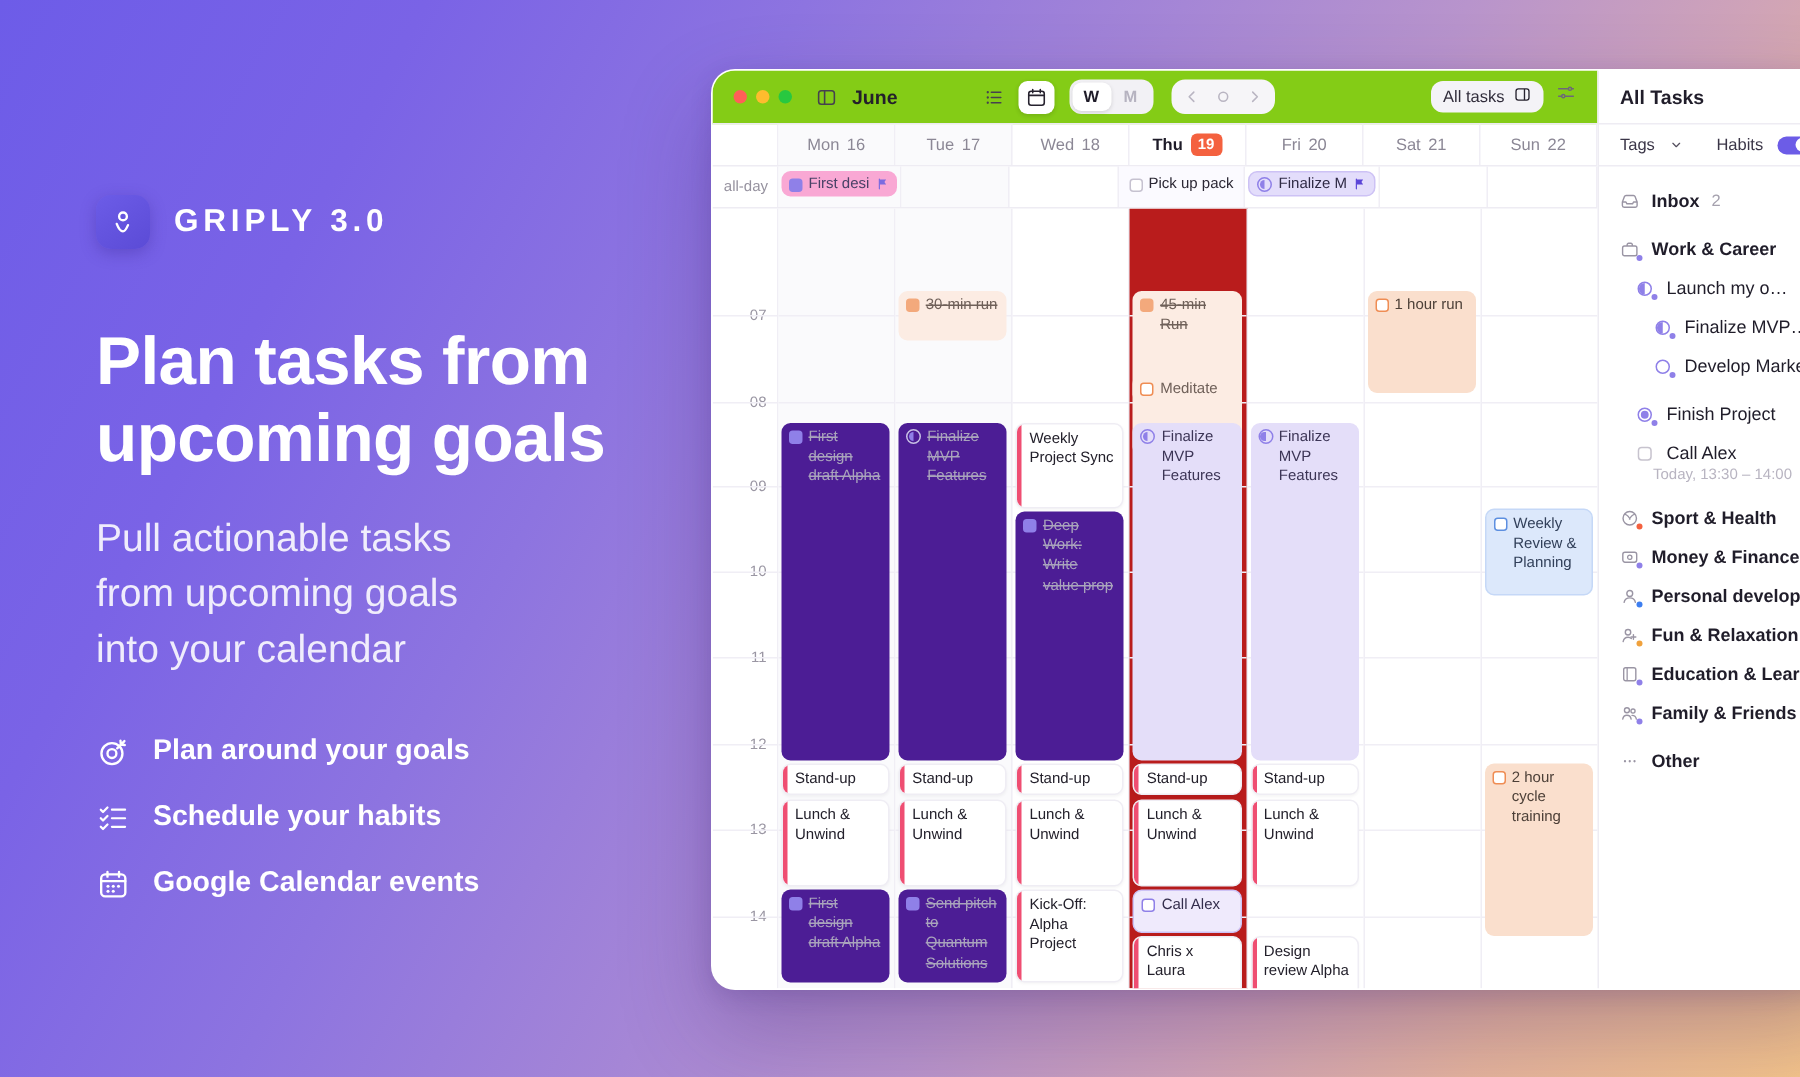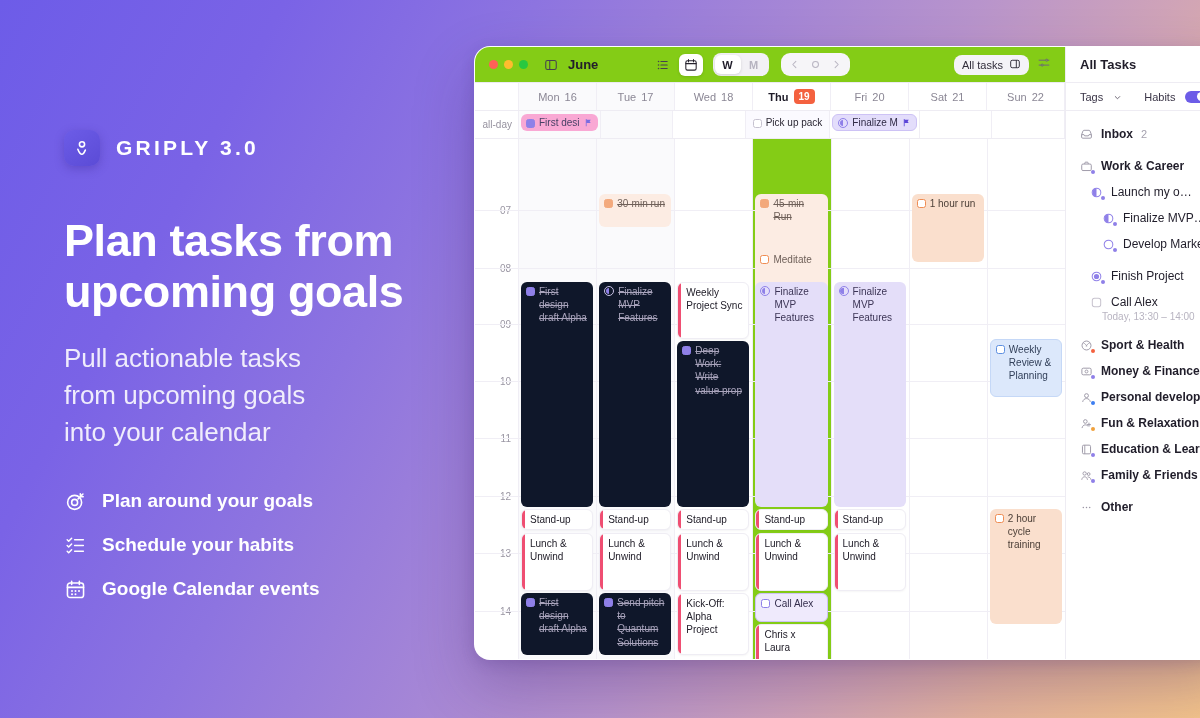--- a/index.html
+++ b/index.html
@@ -115,35 +115,35 @@
 
   
   .cal-body { flex: 1 1 auto; display: flex; position: relative; overflow: hidden; }
   .gutter { width: 44px; flex: 0 0 44px; position: relative; border-right: 1px solid #f0eef5; }
   .hour-label {
     position: absolute; right: 7px; font-size: 10px; color: #9a96a3; transform: translateY(-5px);
   }
   .grid { flex: 1 1 auto; position: relative; display: flex; }
   .daycol { flex: 1 1 0; position: relative; border-right: 1px solid #f0eef5; }
   .daycol.dim { background: #fafafc; }
-  .daycol.today { background: #84cc16; }
+  .daycol.today { background: #b91c1c; }
   .hline { position: absolute; left: 0; right: 0; height: 1px; background: #f0eef5; }
   .hline-g { position: absolute; left: 0; right: 0; height: 1px; background: #f0eef5; }
 
   
   .ev {
     position: absolute; left: 2px; right: 3px; border-radius: 6px;
     font-size: 10px; line-height: 1.32; padding: 3px 5px; overflow: hidden;
   }
   .ev .ev-title { display: block; }
   .ev-head { display: flex; align-items: flex-start; gap: 4px; }
   .ev.peach { background: #fcece3; color: #6f6059; }
   .ev.peach-strong { background: #fadfcd; color: #4d4038; }
   .ev.purple { background: #e4def9; color: #3c3556; }
-  .ev.purple-pale { background: #0f172a; color: #a9a4bc; }
+  .ev.purple-pale { background: #4c1d95; color: #a9a4bc; }
   .ev.blue { background: #dce8fb; color: #32405a; border:1px solid #c5d8f7; }
   .ev.amber { background: #fcefd2; color: #5d5237; }
   .ev.white {
     background: #ffffff; color: #23202b; border: 1px solid #efedf4;
     box-shadow: 0 1px 2px rgba(0,0,0,.04);
   }
   .ev.outline-purple { background:#efeafc; color:#332d4c; border:1px solid #cdc2f5; }
   .ev .strike { text-decoration: line-through; }
   .bar { position: absolute; left: 0; top: 0; bottom: 0; width: 3px; border-radius: 3px 0 0 3px; }
   .bar.pink { background: #ef4e72; }
@@ -600,20 +600,24 @@
               </div>
           </div>
           <div class="ev white pl" style="top:370px;height:21px">
             <span class="bar pink"></span>
               <span class="ev-title">Stand-up</span>
           </div>
           <div class="ev white pl" style="top:394px;height:58px">
             <span class="bar pink"></span>
               <span class="ev-title">Lunch &amp; Unwind</span>
           </div>
+          <div class="ev white pl" style="top:485px;height:62px">
+            <span class="bar pink"></span>
+              <span class="ev-title">Design review Alpha</span>
+          </div>
         </div>
 
         <div class="daycol">
           <span class="hline" style="top:71px"></span>
             <span class="hline" style="top:129px"></span>
             <span class="hline" style="top:185px"></span>
             <span class="hline" style="top:242px"></span>
             <span class="hline" style="top:299px"></span>
             <span class="hline" style="top:357px"></span>
             <span class="hline" style="top:414px"></span>

